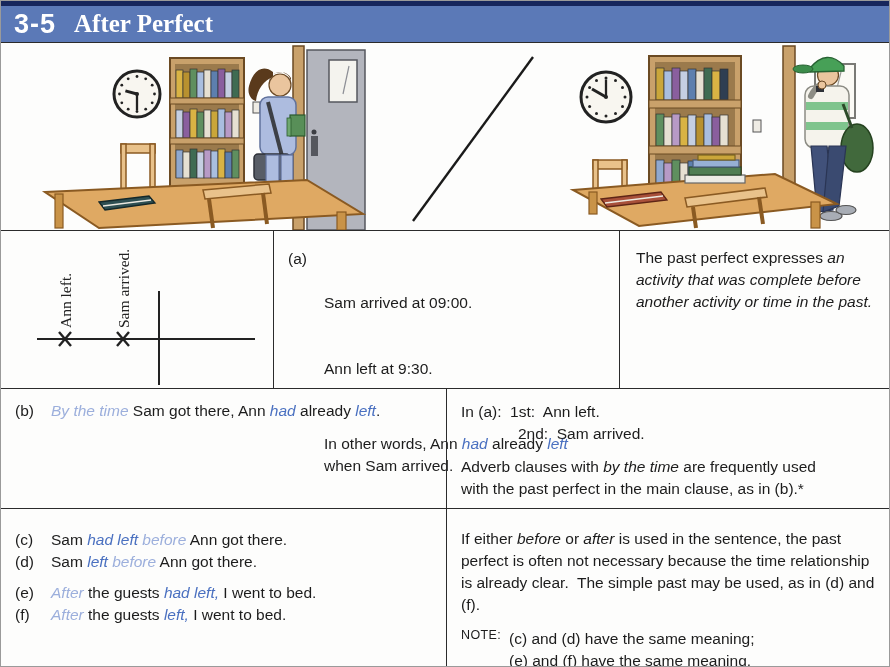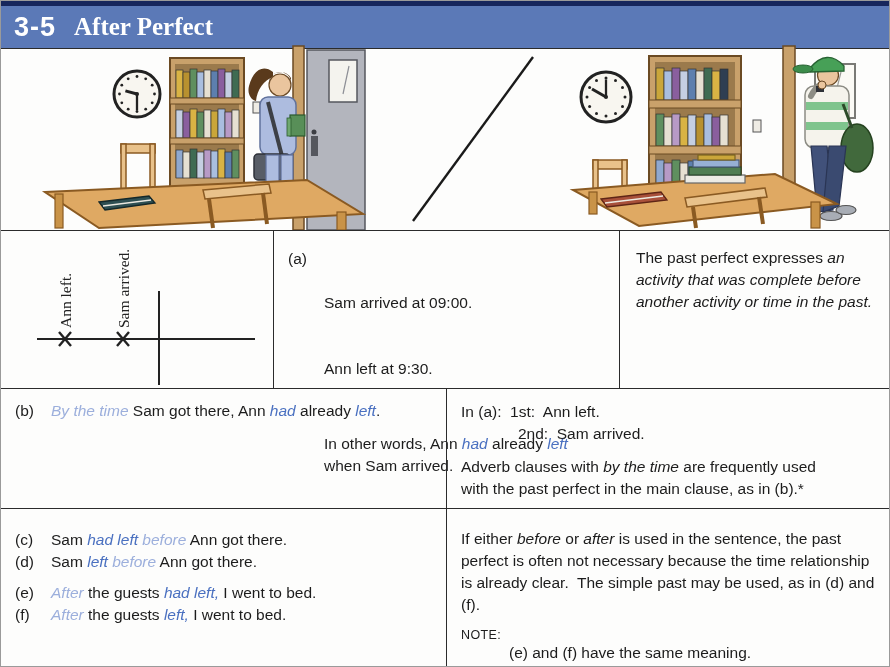--- a/index.html
+++ b/index.html
@@ -6,21 +6,21 @@
     --header-bg:#5b79b7; --header-stripe:#16265c; --accent-blue:#4a70c0;
     --accent-light-blue:#9cafdc; --text:#1c1c1c; --grid:#2b2b2b; --wood:#c9a16b;
   }
   html,body{margin:0;padding:0;background:#e8e8e8;}
   .page{
     position:relative; width:890px; height:667px; margin:0 auto; background:#fdfdfc;
     border:1px solid #9a9a9a; box-sizing:border-box; overflow:hidden;
     font-family:"Liberation Sans", sans-serif; color:var(--text);
   }
   .hdr{
-    position:absolute; top:0; left:0; width:890px; height:48px; box-sizing:border-box;
+    position:absolute; top:0; left:0; width:890px; height:42px; box-sizing:border-box;
     background:var(--header-bg); border-top:5px solid var(--header-stripe);
     border-bottom:1.5px solid var(--grid);
     display:flex; align-items:center; gap:18px; padding-left:13px;
   }
   .secnum{font-weight:bold; font-size:27px; color:#fff; letter-spacing:1px;}
   .htitle{font-family:"Liberation Serif", serif; font-weight:bold; font-size:25px; color:#fff;}
   .row{position:absolute; left:0; width:890px; box-sizing:border-box; border-bottom:1.5px solid var(--grid);}
   .row-illu{top:42px; height:188px;}
   .r2{top:230px; height:158px;}
   .r3{top:388px; height:120px;}
@@ -351,18 +351,19 @@
       </div>
       <div class="sent">
         <span class="lab">(f)</span>
         <span class="body"><span class="s-lb">After</span><span> the guests </span><span class="s-b">left,</span><span> I went to bed.</span></span>
       </div>
     </div>
     <div class="cell cell-cf-note">
       <div class="para"><span>If either </span><span class="s-i">before</span><span> or </span><span class="s-i">after</span><span> is used in the sentence, the past perfect is often not necessary because the time relationship is already clear.  The simple past may be used, as in (d) and (f).</span></div>
       <div class="note-row">
         <span class="note-label">NOTE:</span>
+        <span class="note-body">(c) and (d) have the same meaning;</span>
       </div>
       <div class="note-line2">(e) and (f) have the same meaning.</div>
     </div>
   </div>
 
 </div>
 
 </body></html>

